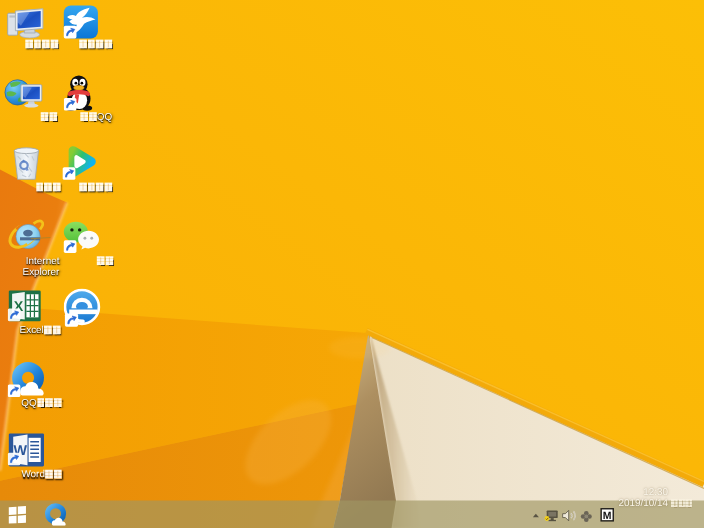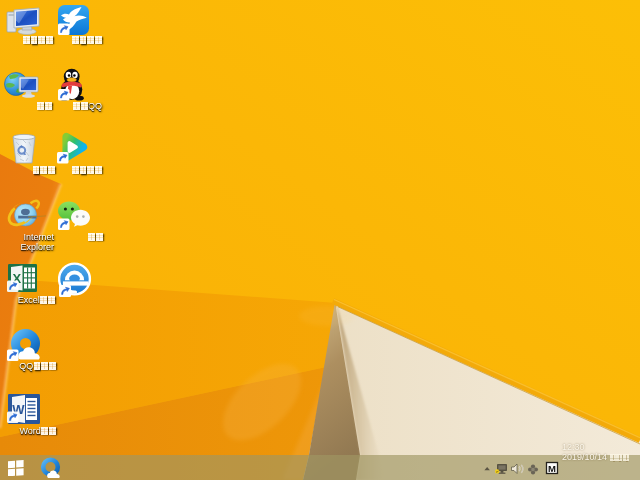--- a/index.html
+++ b/index.html
@@ -7,21 +7,21 @@
 .icon{position:absolute;}
 .lbl{position:absolute;color:#fff;font-size:9px;line-height:10px;text-align:right;white-space:nowrap;text-shadow:0 1px 1px rgba(0,0,0,.9),1px 1px 2px rgba(0,0,0,.75);}
 .cn{display:inline-block;position:relative;width:6.8px;height:7.2px;margin:0 .4px;vertical-align:-.5px;background:
  linear-gradient(180deg,rgba(255,255,255,.93) 0 1.9px,rgba(255,255,255,.72) 1.9px 2.7px,rgba(255,255,255,.93) 2.7px 4.5px,rgba(255,255,255,.68) 4.5px 5.3px,rgba(255,255,255,.91) 5.3px 7.2px);
  box-shadow:1px 1.2px 1.4px rgba(0,0,0,.8);}
 .cn::after{content:"";position:absolute;left:3px;top:.5px;width:.8px;height:6.2px;background:rgba(190,120,15,.28);}
 .cns{width:6px;height:6.2px;margin:0 .3px;box-shadow:0 .5px .8px rgba(120,95,40,.4);background:
  linear-gradient(180deg,rgba(252,246,230,.85) 0 1.7px,rgba(252,246,230,.45) 1.7px 2.4px,rgba(252,246,230,.85) 2.4px 4px,rgba(252,246,230,.45) 4px 4.7px,rgba(252,246,230,.82) 4.7px 6.2px);}
 .cns::after{background:rgba(140,115,55,.4);height:5.2px;}
 #taskbar{position:absolute;left:0;top:455px;width:640px;height:25px;background:rgba(159,150,99,.66);}
-#clock{position:absolute;right:10px;top:442px;width:68px;text-align:left;color:#fbf6ea;font-size:9px;line-height:10px;text-shadow:0 0 2px rgba(90,70,30,.6);}
+#clock{position:absolute;right:10px;top:442px;width:68px;text-align:center;color:#fbf6ea;font-size:9px;line-height:10px;text-shadow:0 0 2px rgba(90,70,30,.6);}
 </style></head>
 <body>
 <div id="scene">
 <svg id="wall" width="640" height="480">
  <defs>
   <linearGradient id="amber" x1="0" y1="1" x2="1" y2="0">
    <stop offset="0" stop-color="#f9ae06"></stop>
           <stop offset=".55" stop-color="#fbb706"></stop>
           <stop offset="1" stop-color="#fcbf06"></stop>
   </linearGradient>

